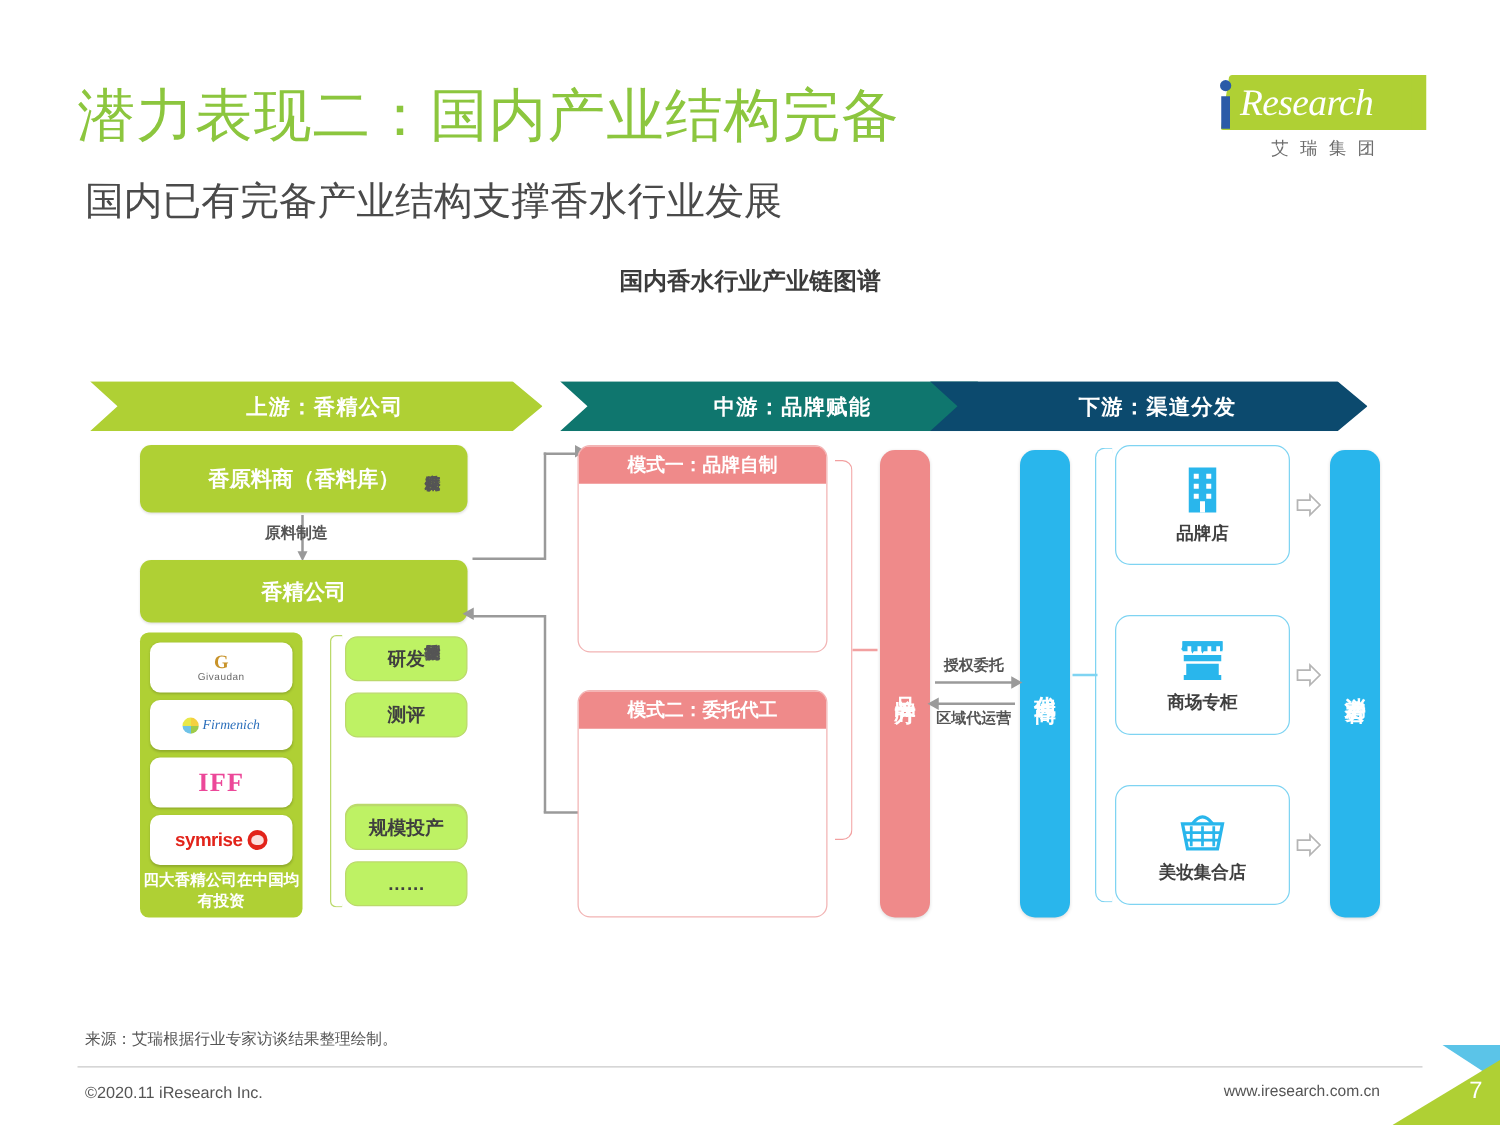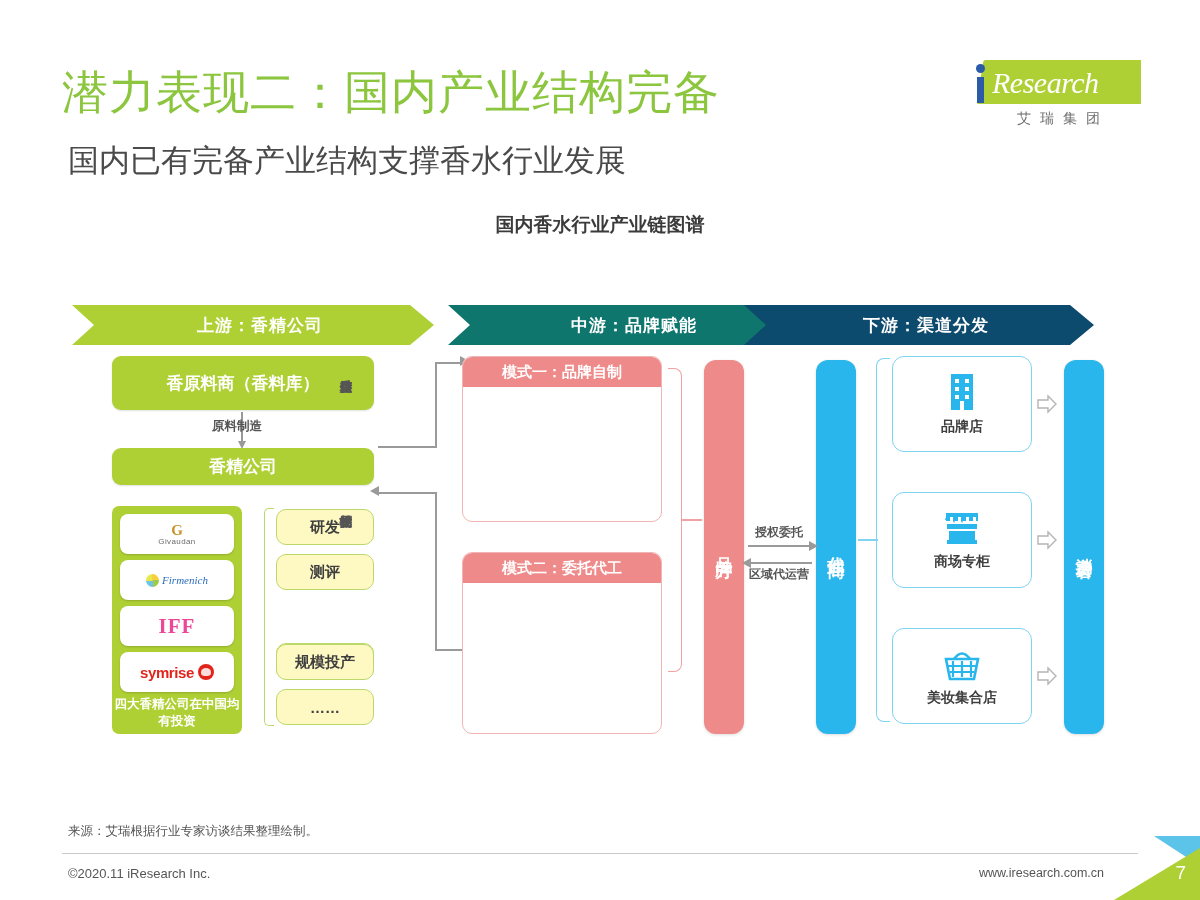--- a/index.html
+++ b/index.html
@@ -79,21 +79,21 @@
     padding-left: 14px;
   }
 
   
   .g-box {
     position: absolute; background: #AFD034; border-radius: 9px;
     color: #fff; font-weight: bold; display:flex; align-items:center;
     justify-content:center; box-shadow: 0 1px 2px rgba(0,0,0,.12);
   }
   .g-supplier { left: 112px; top: 356px; width: 262px; height: 54px; font-size: 17px; }
-  .g-essence  { left: 112px; top: 448px; width: 262px; height: 37px; font-size: 17px; }
+  .g-essence  { left: 112px; top: 448px; width: 262px; height: 50px; font-size: 17px; }
 
   .lbl-supply {
     position: absolute; left: 212px; top: 418px; width: 130px;
     font-size: 12.5px; font-weight: bold; color: #555;
   }
   .arrow-down-1 {
     position: absolute; left: 241px; top: 412px; width: 1.5px; height: 30px; background: #999;
   }
   .arrow-down-1::after{
     content:""; position:absolute; left:-3.5px; bottom:-7px;
@@ -129,21 +129,21 @@
   .sym { display:flex; align-items:center; gap:4px; }
   .sym-t { font-size:15px; color:#E2231A; font-weight:bold; letter-spacing:-.4px; }
   .sym-g { width:16px; height:16px; border-radius:50%; background:#E2231A; position:relative; }
   .sym-g::after{ content:""; position:absolute; left:3px; top:4px; width:10px; height:8px;
                  background:#fff; border-radius:50% 50% 40% 40%; opacity:.85;}
 
   
   .proc-wrap { position: absolute; left: 276px; top: 506px; width: 98px; height: 228px; }
   .proc-item {
     position: absolute; left: 0; width: 98px; height: 36px;
-    border: 1.6px solid #BBD96B; border-radius: 10px; background: #fef9c3;
+    border: 1.6px solid #BBD96B; border-radius: 10px; background: #bef264;
     display:flex; align-items:center; justify-content:center;
     font-size: 15px; color: #3f3f3f; font-weight: 600;
   }
   .p0 { top: 3px; } .p1 { top: 48px; } .p2 { top: 93px; margin-top: 44px; }
   .p3 { top: 138px; } .p4 { top: 183px; }
   .proc-brace {
     position: absolute; left: 264px; top: 508px; width: 10px; height: 218px;
     border-left: 1.6px solid #BBD96B; border-top: 1.6px solid #BBD96B;
     border-bottom: 1.6px solid #BBD96B; border-radius: 5px 0 0 5px;
   }

